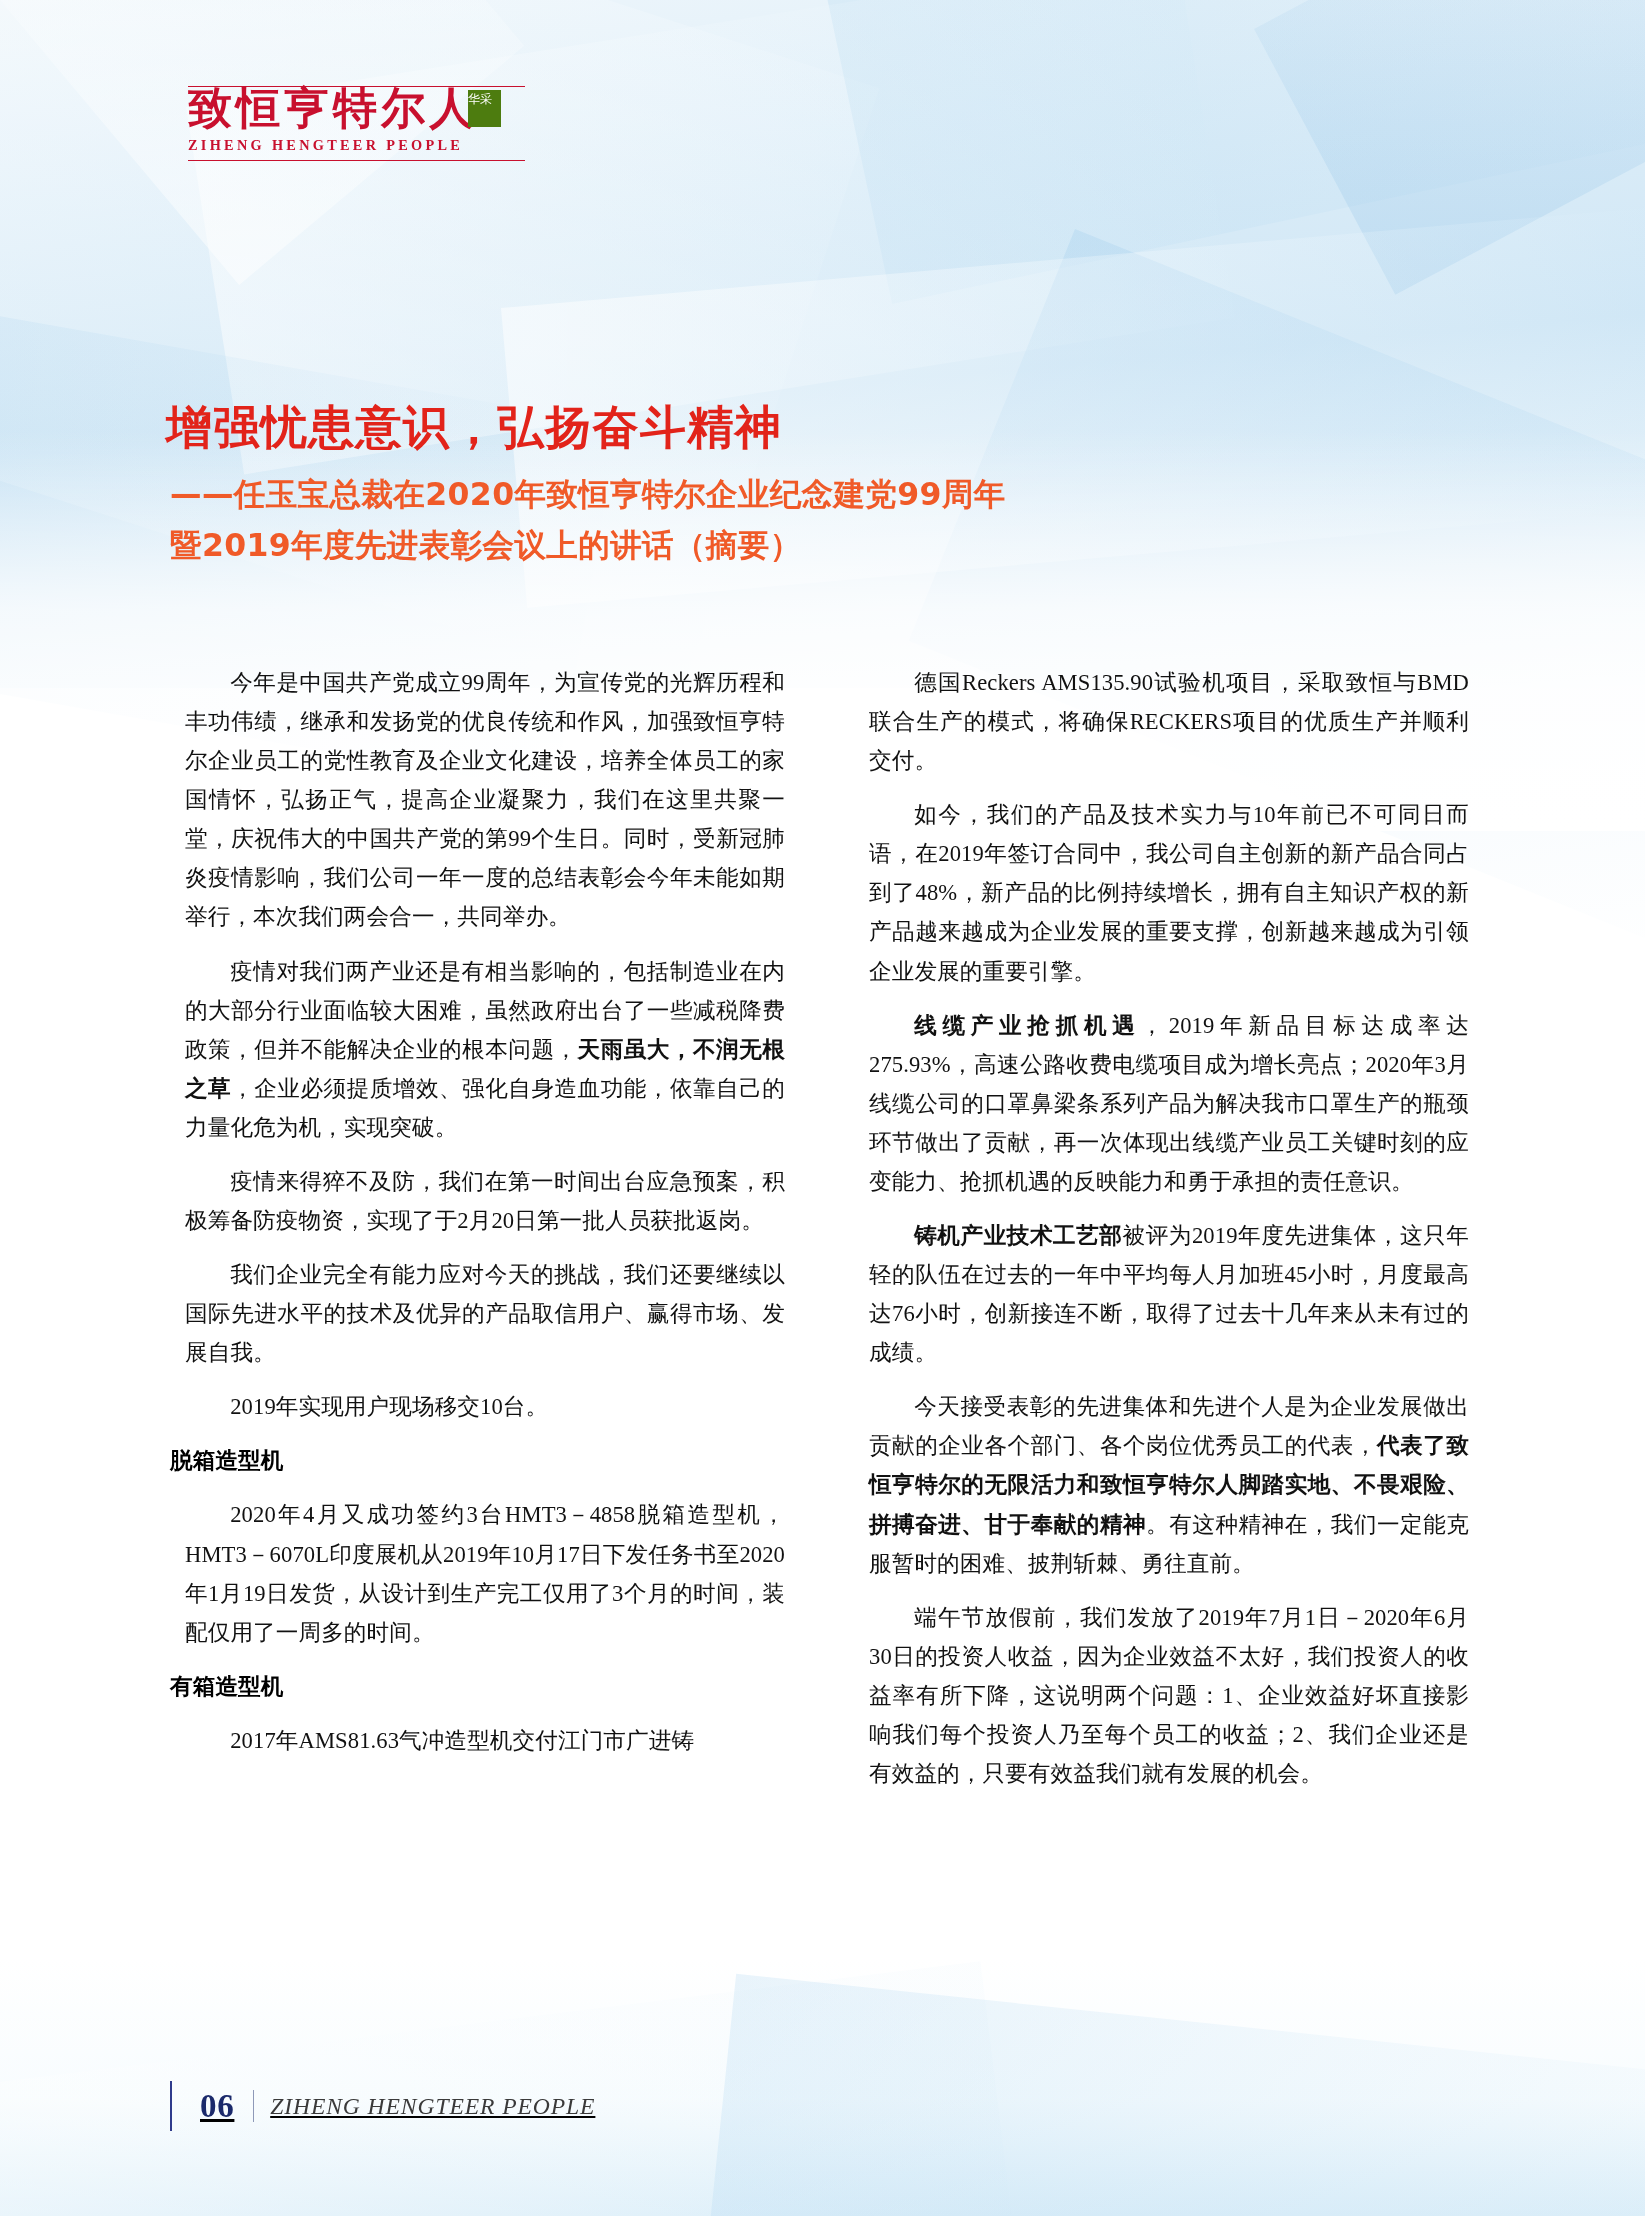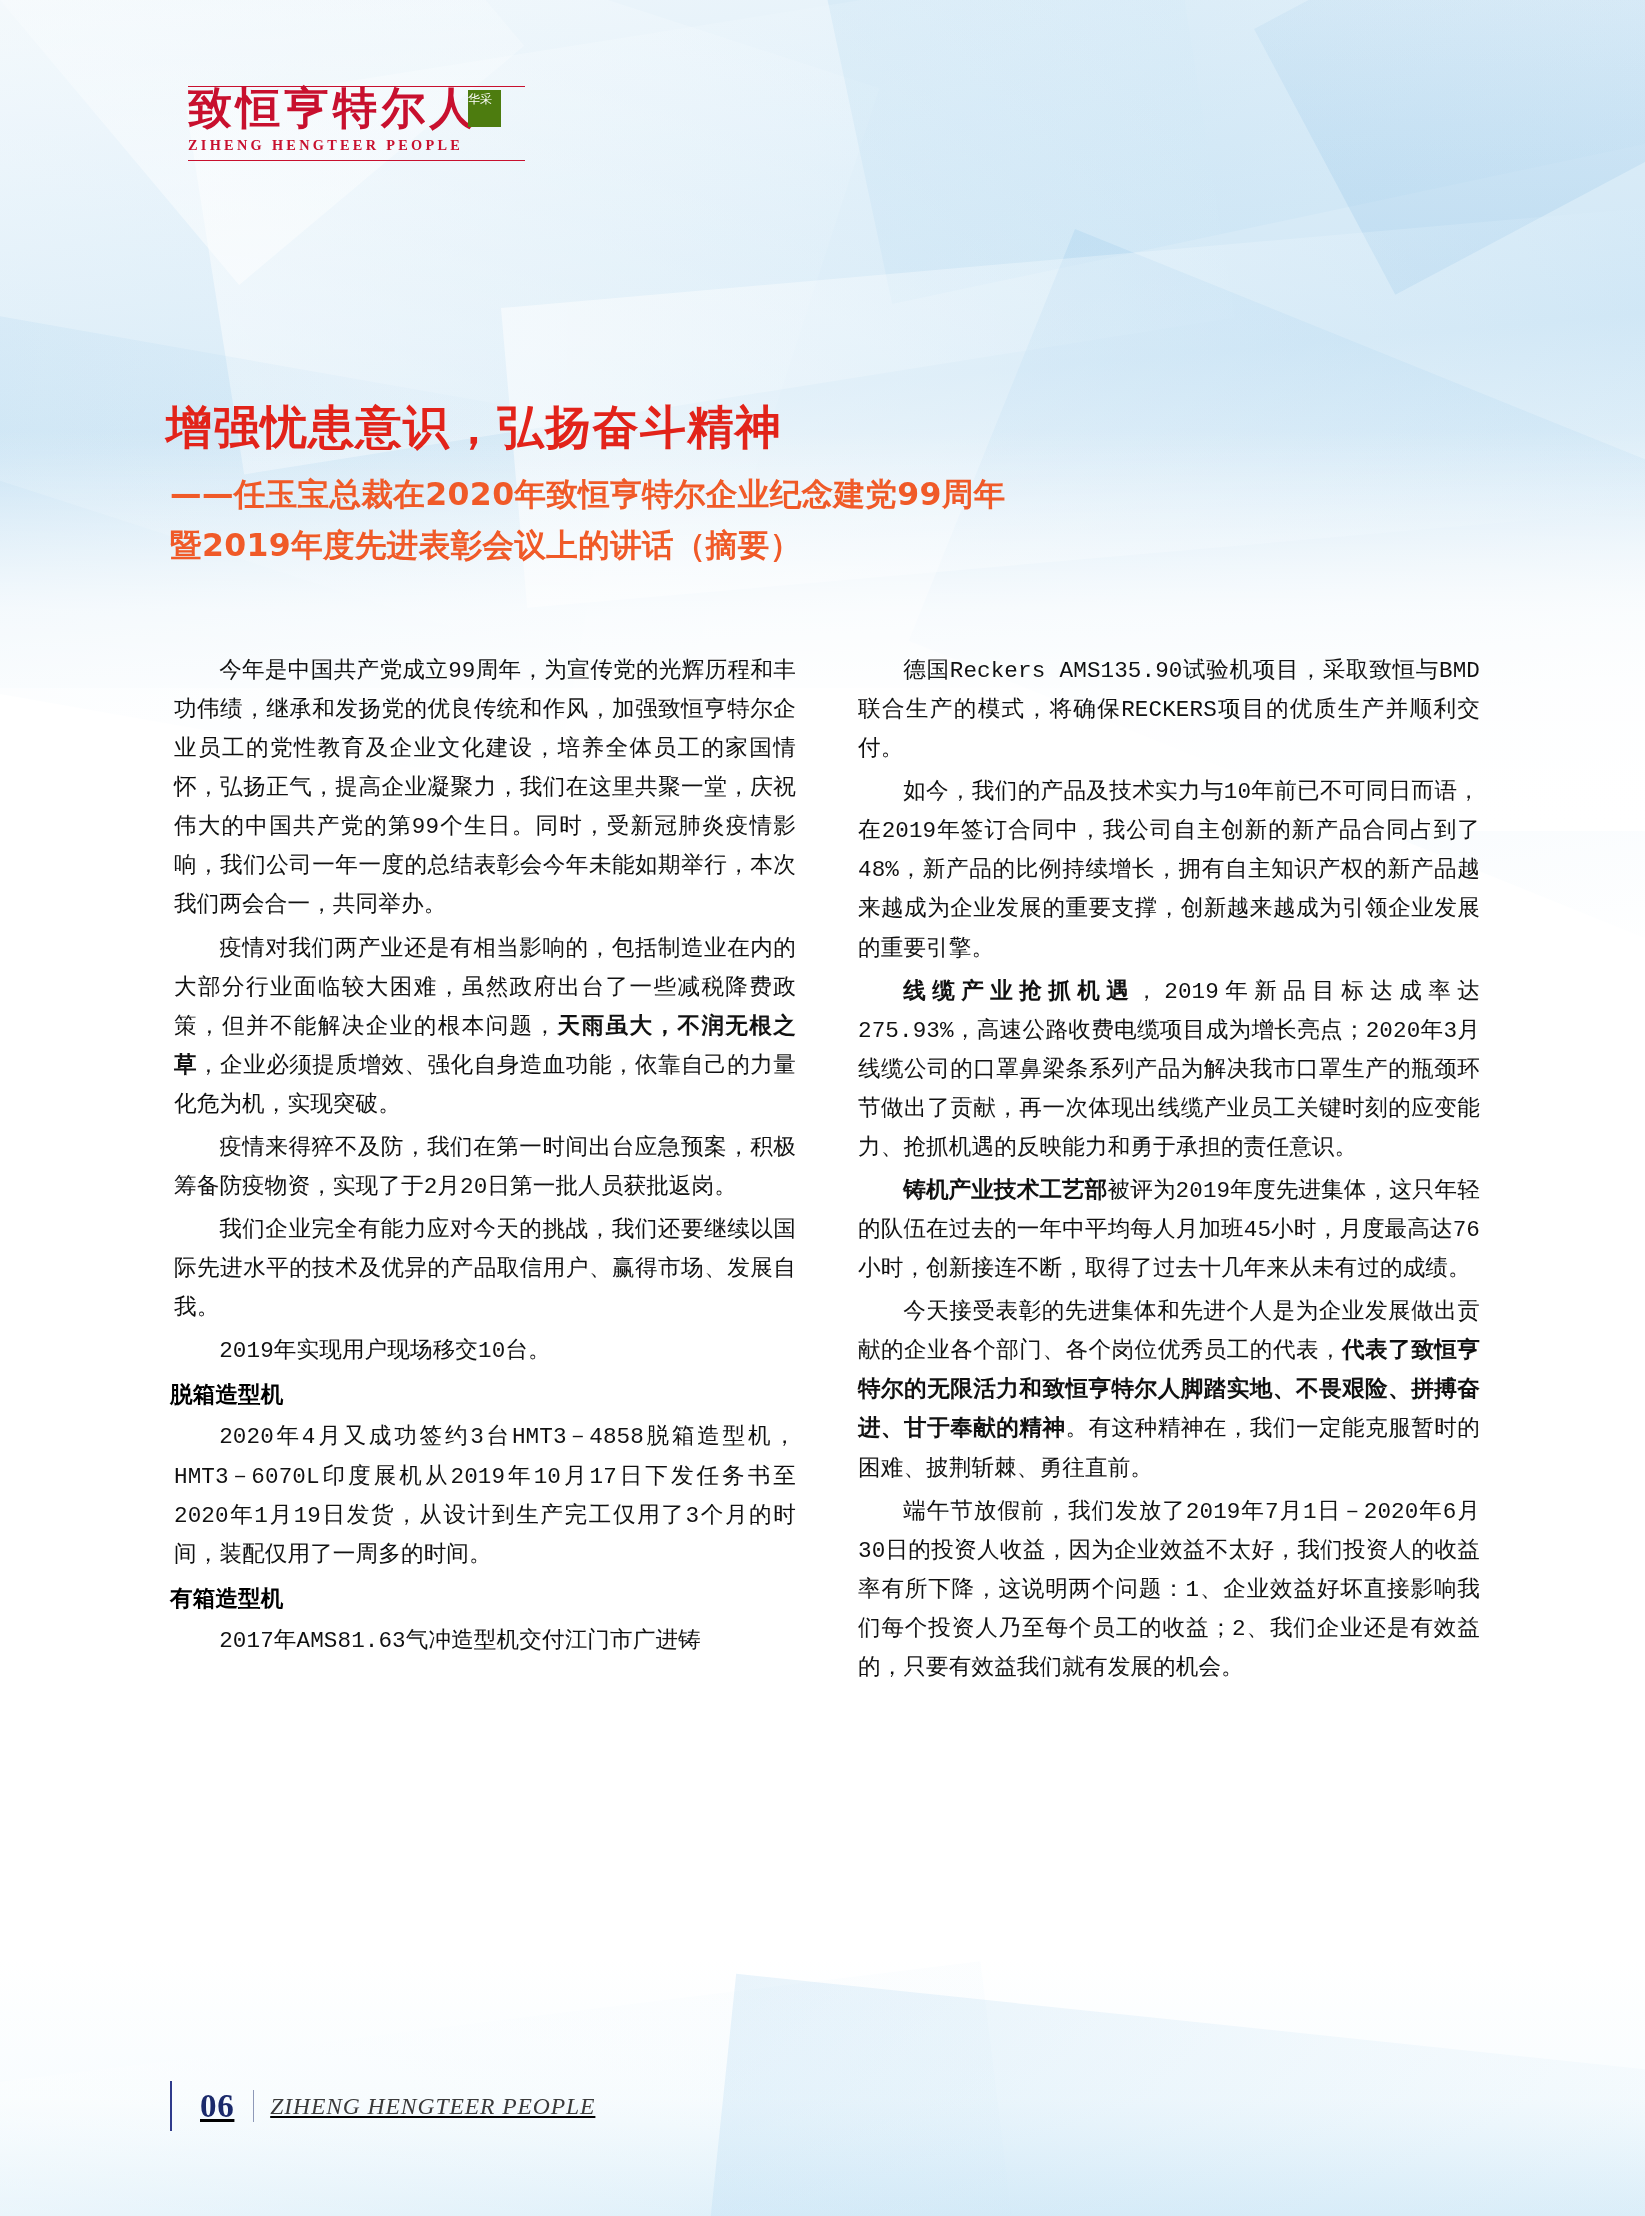--- a/index.html
+++ b/index.html
@@ -206,22 +206,22 @@
     left: 170px;
     top: 648px;
     width: 1314px;
     display: flex;
     gap: 54px;
   }
   .col {
     width: 630px;
   }
   p.para {
-    margin: 4px;
-    font-family: Liberation Mono, monospace;
+    margin: 15px;
+    font-family: Liberation Serif, serif;
     font-size: 22.6px;
     line-height: 1.73;
     color: #111111;
     text-align: justify;
     text-indent: 2em;
     letter-spacing: 0.1px;
   }
   p.para.no-indent {
     text-indent: 0;
   }

